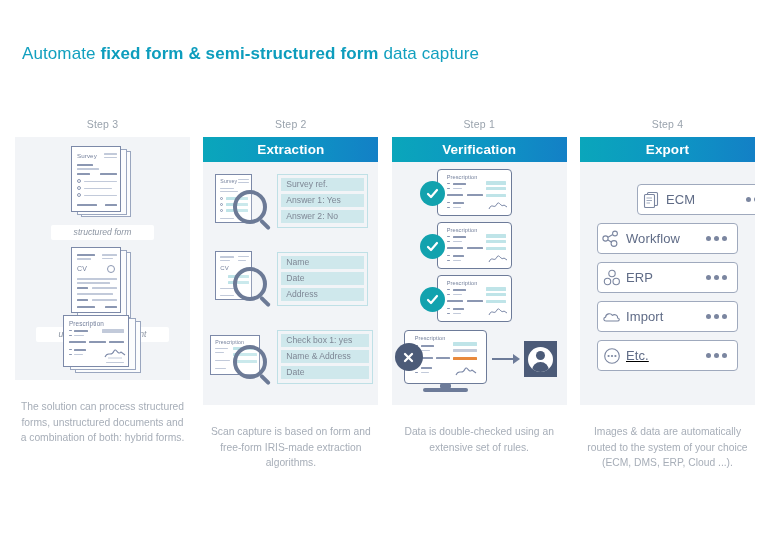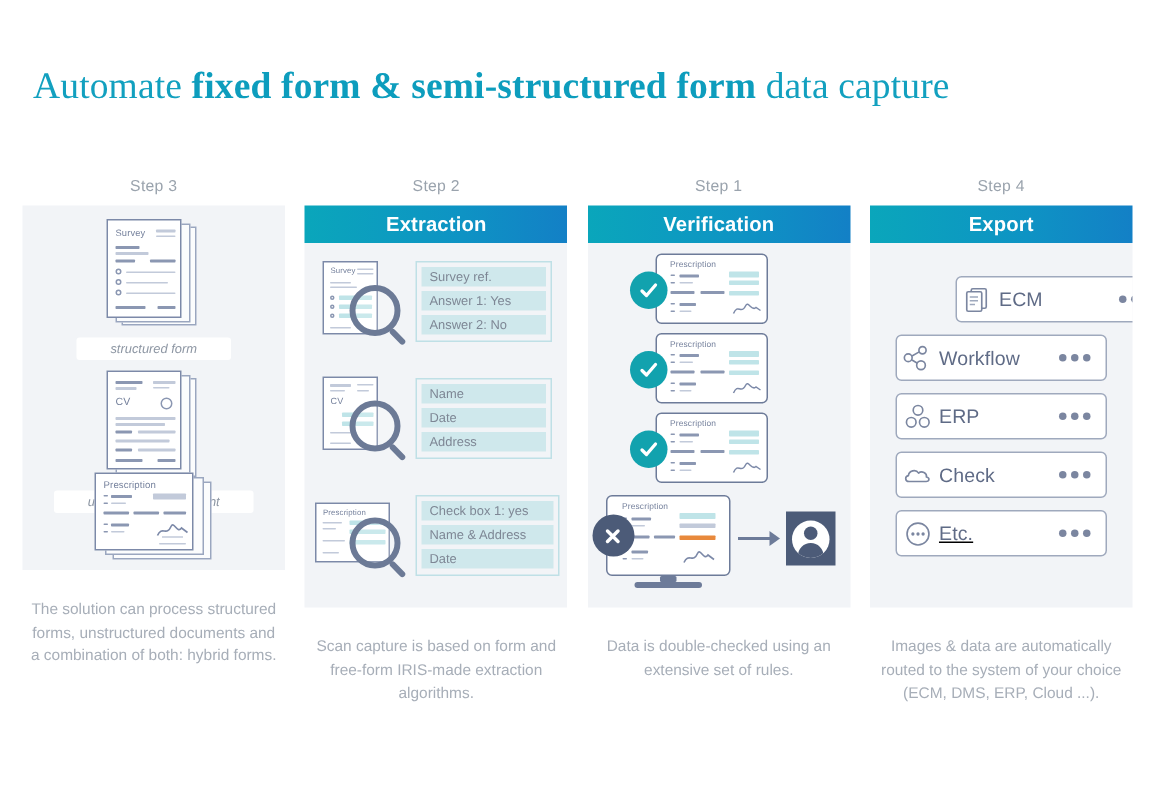--- a/index.html
+++ b/index.html
@@ -3,22 +3,22 @@
 <meta charset="utf-8">
 <style>
   html,body{margin:0;padding:0;}
   body{
     width:770px;height:540px;background:#ffffff;
     font-family:"Liberation Sans", sans-serif;
     overflow:hidden;position:relative;
   }
   .page-title{
     position:absolute;left:22px;top:44px;
-    font-size:25px;color:#12a0bf;font-weight:400;
-    letter-spacing:.1px;white-space:nowrap;font-family:Liberation Serif, serif;
+    font-size:17px;color:#12a0bf;font-weight:400;
+    letter-spacing:.1px;white-space:nowrap;
   }
   .page-title b{font-weight:700;color:#0d9dbd;}
 
   .columns{
     position:absolute;left:0;top:118px;width:770px;
     display:flex;justify-content:space-between;padding:0 15px;
     box-sizing:border-box;
   }
   .col{width:175px;display:flex;flex-direction:column;}
 
@@ -463,21 +463,21 @@
             <i></i>
           </span>
       </div>
 
       <div class="exp-card" style="top:139px;">
         <span class="exp-icon">
           <svg width="20" height="15" viewBox="0 0 20 15">
             <path d="M4 12 C1.3 12, 1 8.6, 3.6 8.1 C3.9 4.6, 8.6 3.6, 10.4 6.4 C12.4 4.6, 16.2 6.2, 15.6 9 C18 9.4, 17.7 12, 15.4 12 Z" stroke="#7b86a0" stroke-width="1.1" fill="none" stroke-linejoin="round"></path>
           </svg>
         </span>
-        <span class="exp-label">Check</span>
+        <span class="exp-label">Import</span>
         <span class="exp-dots">
             <i></i>
             <i></i>
             <i></i>
           </span>
       </div>
 
       <div class="exp-card" style="top:178px;text-decoration:underline;">
         <span class="exp-icon">
           <svg width="18" height="18" viewBox="0 0 18 18">

